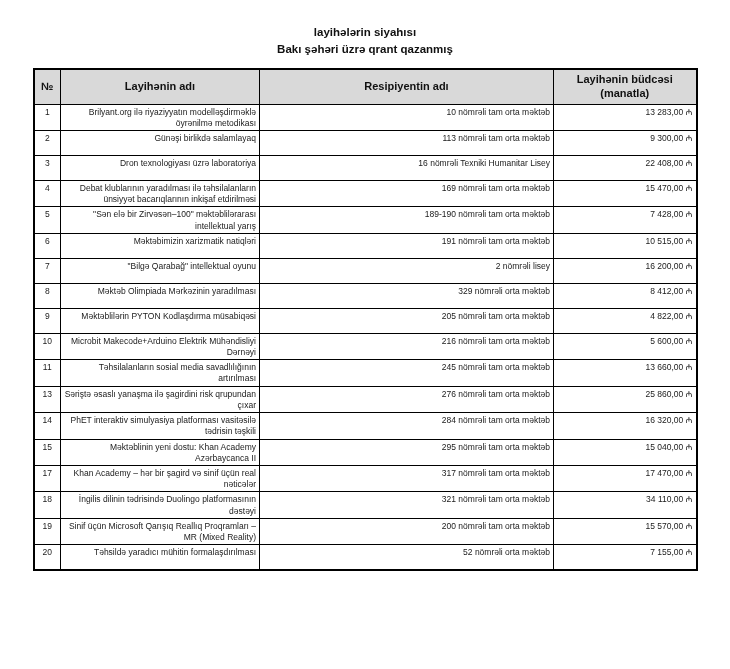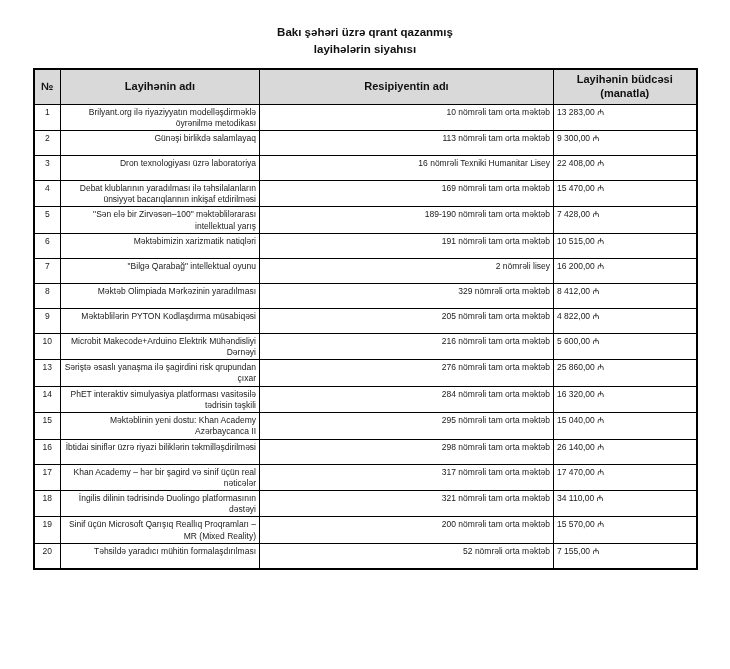--- a/index.html
+++ b/index.html
@@ -50,31 +50,31 @@
     border: 1px solid #000000;
     font-size: 8.5px;
     line-height: 1.32;
     vertical-align: top;
     padding: 2px 3px 1px 3px;
     height: 21px;
     overflow: hidden;
     word-wrap: break-word;
   }
   td.cell-num    { text-align: center; }
-  td.cell-budget { text-align: left; }
+  td.cell-budget { text-align: right; }
   td.cell-project, td.cell-recipient { text-align: right; }
 </style>
 </head>
 <body>
 
 <div class="page">
 
   <div class="doc-title">
+    <div>layihələrin siyahısı</div>
     <div>Bakı şəhəri üzrə qrant qazanmış</div>
-    <div>layihələrin siyahısı</div>
   </div>
 
   <table class="grants">
     <colgroup>
       <col style="width:27px">
       <col style="width:199px">
       <col style="width:294px">
       <col style="width:143px">
     </colgroup>
     <thead>
@@ -140,44 +140,44 @@
           <td class="cell-recipient">205 nömrəli tam orta məktəb</td>
           <td class="cell-budget">4 822,00 ₼</td>
         </tr>
         <tr>
           <td class="cell-num">10</td>
           <td class="cell-project">Microbit Makecode+Arduino Elektrik Mühəndisliyi Dərnəyi</td>
           <td class="cell-recipient">216 nömrəli tam orta məktəb</td>
           <td class="cell-budget">5 600,00 ₼</td>
         </tr>
         <tr>
+          <td class="cell-num">11</td>
+          <td class="cell-project">Təhsilalanların sosial media savadlılığının artırılması</td>
+          <td class="cell-recipient">245 nömrəli tam orta məktəb</td>
+          <td class="cell-budget">13 660,00 ₼</td>
+        </tr>
+        <tr>
           <td class="cell-num">13</td>
           <td class="cell-project">Səriştə əsaslı yanaşma ilə şagirdini risk qrupundan çıxar</td>
           <td class="cell-recipient">276 nömrəli tam orta məktəb</td>
           <td class="cell-budget">25 860,00 ₼</td>
         </tr>
         <tr>
           <td class="cell-num">14</td>
           <td class="cell-project">PhET interaktiv simulyasiya platforması vasitəsilə tədrisin təşkili</td>
           <td class="cell-recipient">284 nömrəli tam orta məktəb</td>
           <td class="cell-budget">16 320,00 ₼</td>
         </tr>
         <tr>
           <td class="cell-num">15</td>
           <td class="cell-project">Məktəblinin yeni dostu: Khan Academy Azərbaycanca II</td>
           <td class="cell-recipient">295 nömrəli tam orta məktəb</td>
           <td class="cell-budget">15 040,00 ₼</td>
         </tr>
         <tr>
-          <td class="cell-num">16</td>
-          <td class="cell-project">İbtidai siniflər üzrə riyazi biliklərin təkmilləşdirilməsi</td>
-          <td class="cell-recipient">298 nömrəli tam orta məktəb</td>
-          <td class="cell-budget">26 140,00 ₼</td>
-        </tr>
-        <tr>
           <td class="cell-num">17</td>
           <td class="cell-project">Khan Academy – hər bir şagird və sinif üçün real nəticələr</td>
           <td class="cell-recipient">317 nömrəli tam orta məktəb</td>
           <td class="cell-budget">17 470,00 ₼</td>
         </tr>
         <tr>
           <td class="cell-num">18</td>
           <td class="cell-project">İngilis dilinin tədrisində Duolingo platformasının dəstəyi</td>
           <td class="cell-recipient">321 nömrəli tam orta məktəb</td>
           <td class="cell-budget">34 110,00 ₼</td>

